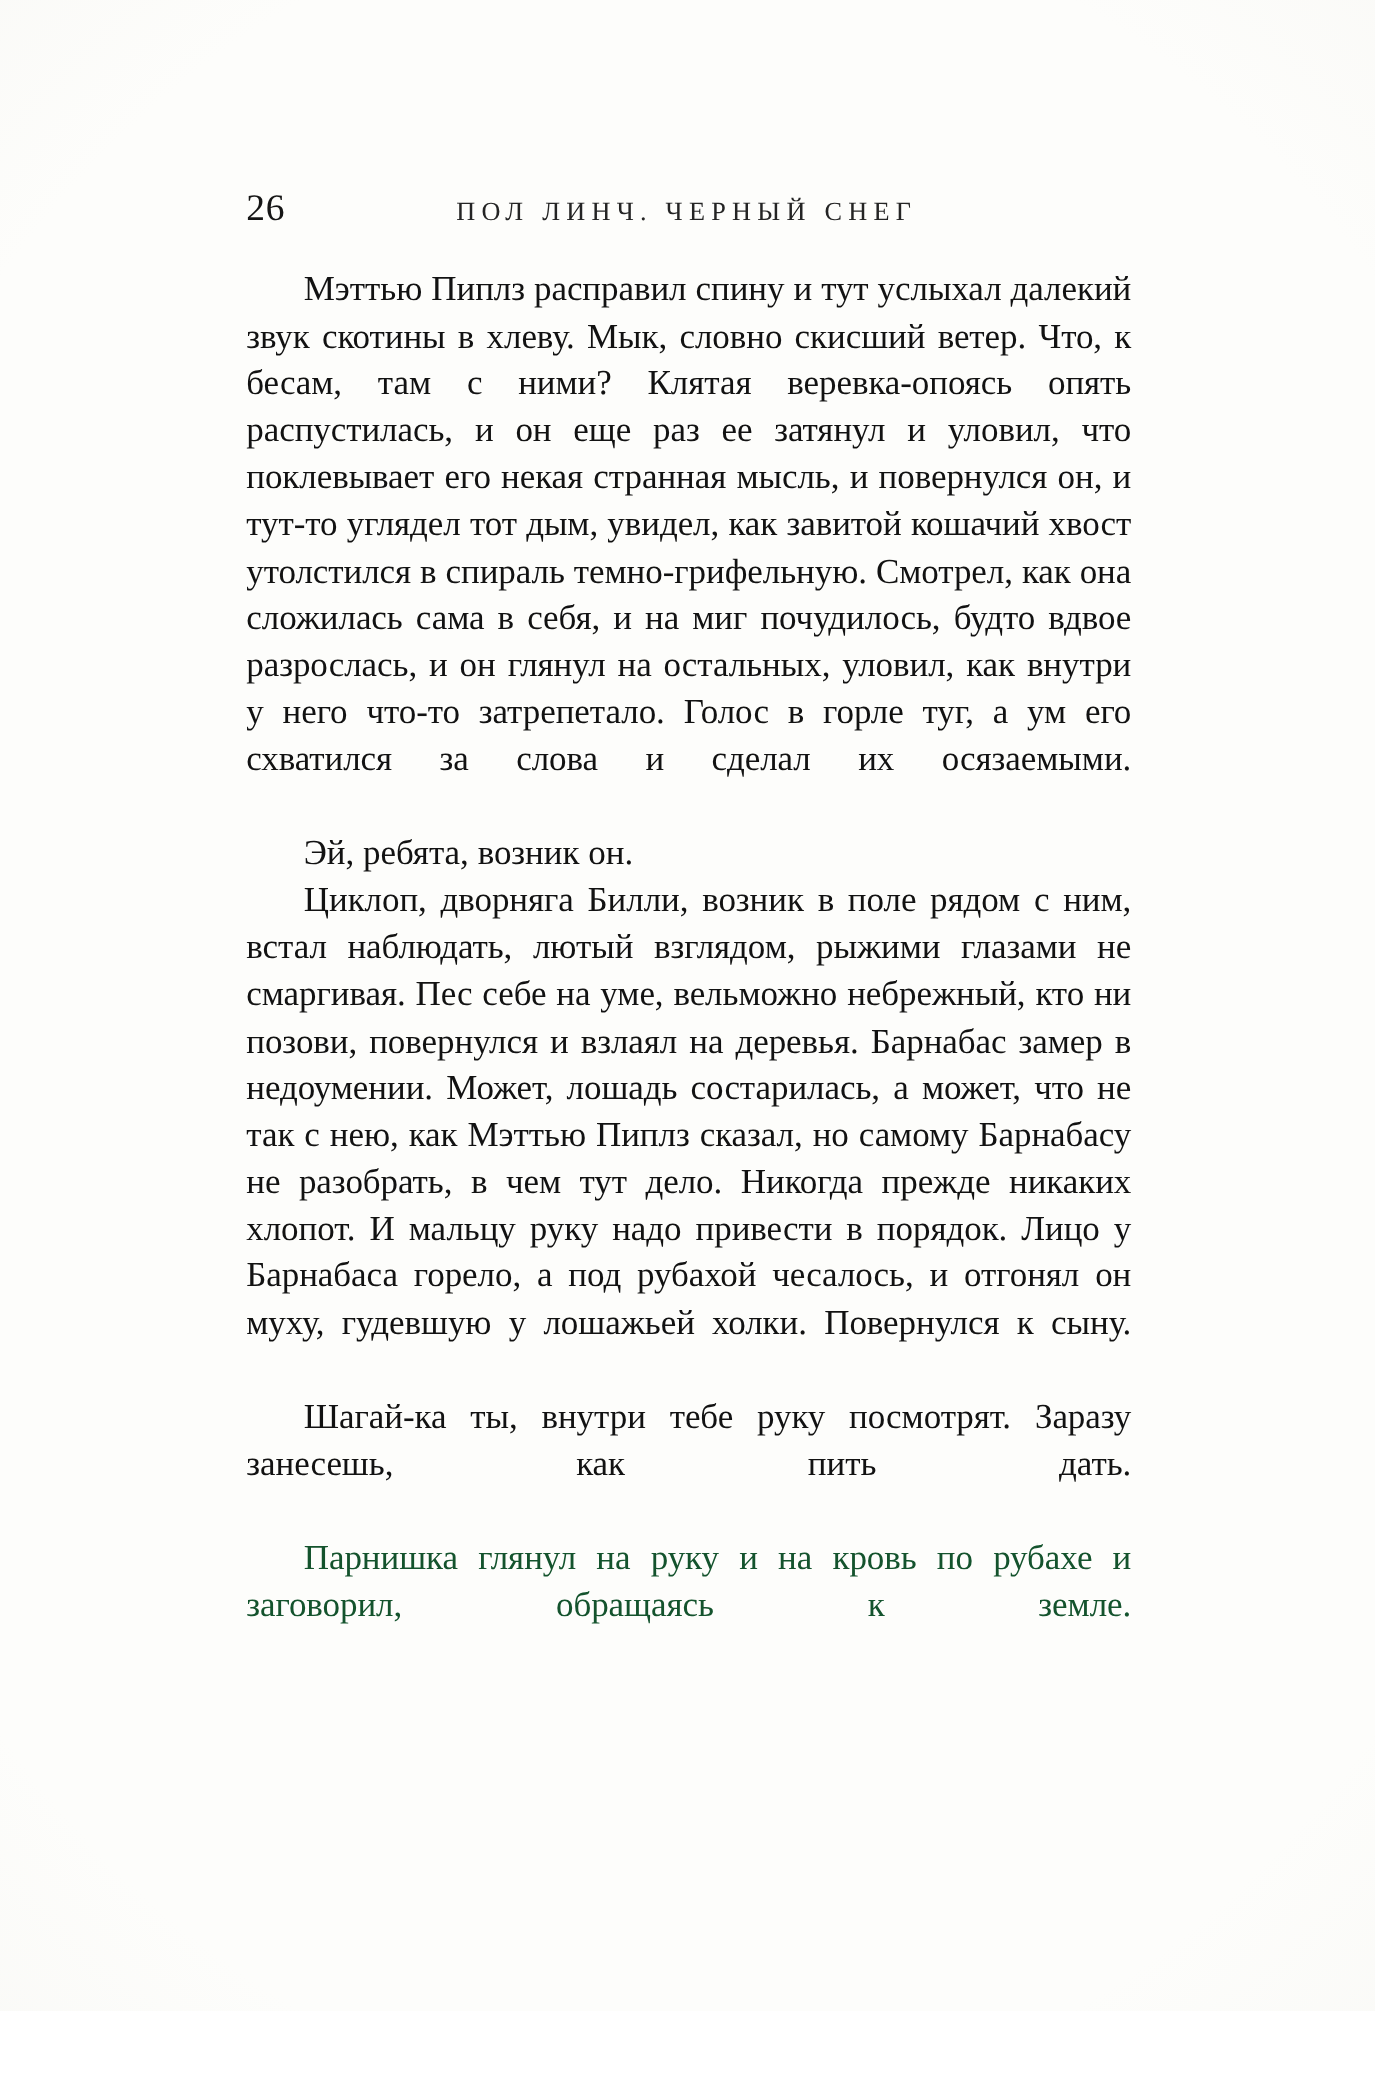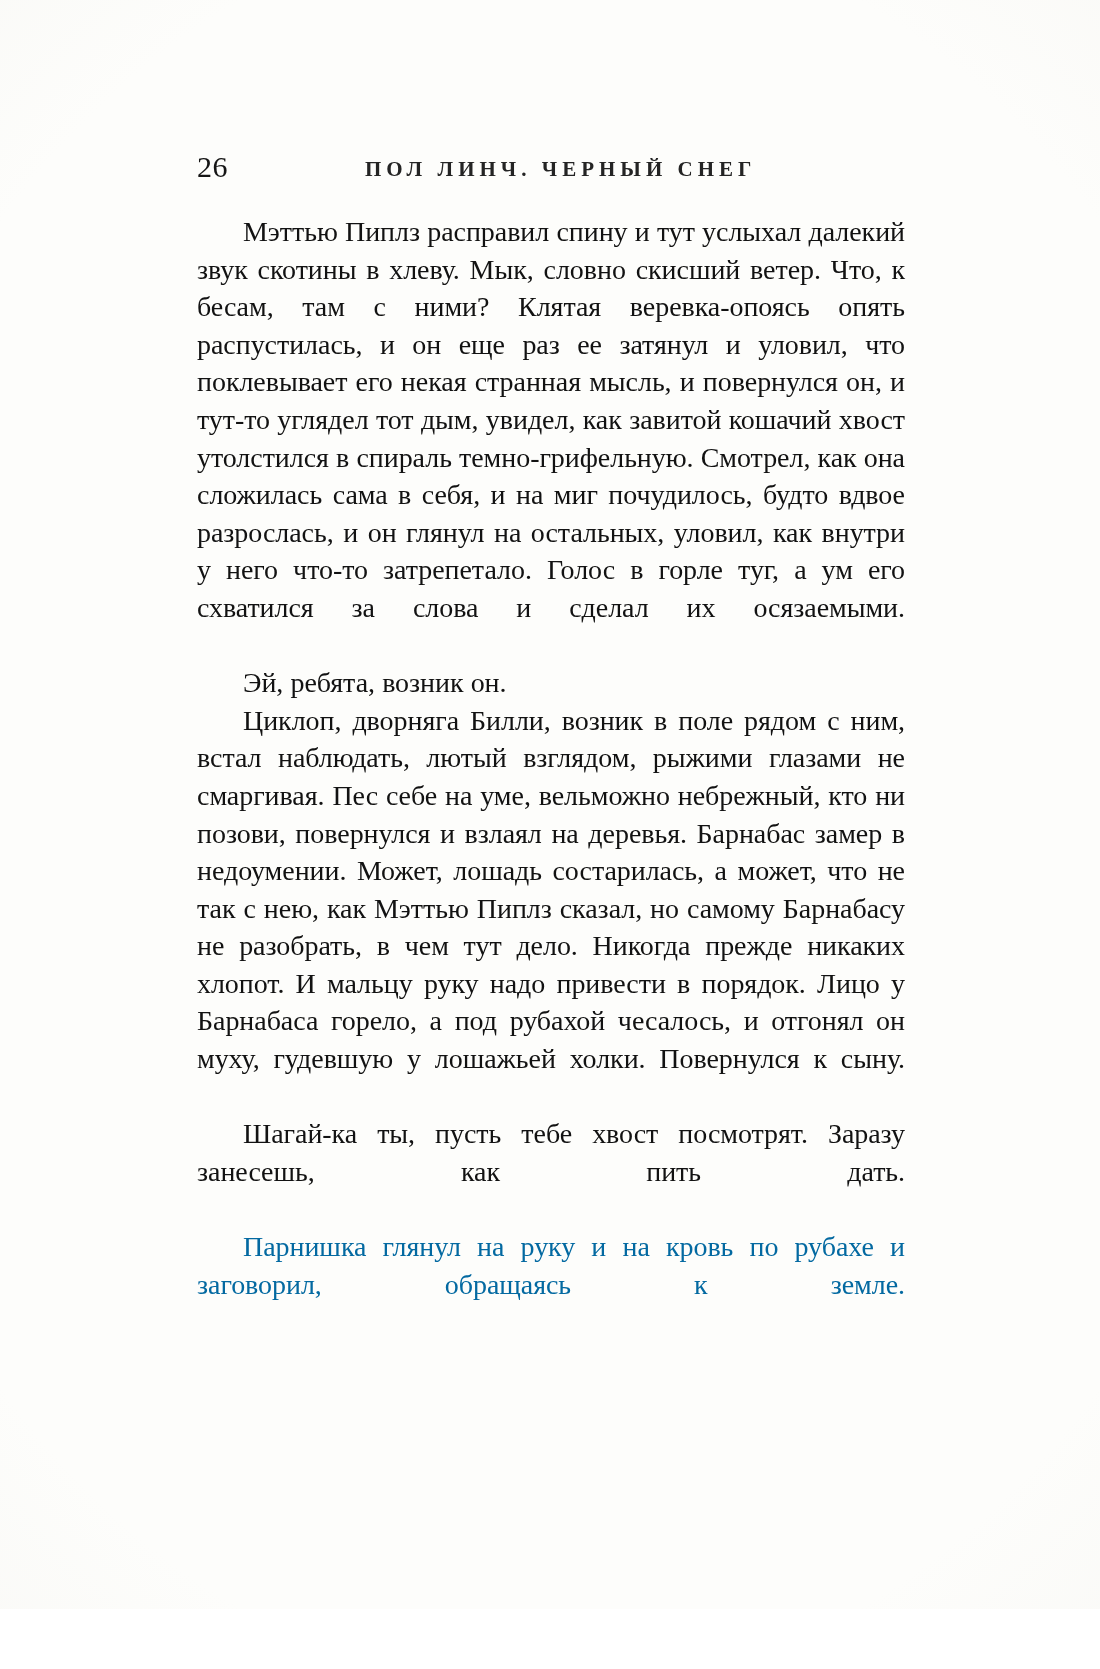--- a/index.html
+++ b/index.html
@@ -51,21 +51,21 @@
   }
   .head-title {
     position: absolute;
     left: 168px;
     top: 4px;
     font-size: 21px;
     line-height: 30px;
     letter-spacing: 5.0px;
     color: #242424;
     white-space: nowrap;
-    font-weight: 700;
+    font-weight: 400;
   }
 
   
   .textblock {
     position: absolute;
     left: 197px;
     top: 213px;
     width: 708px;
   }
   .para {
@@ -97,17 +97,17 @@
 
   <div class="running-head">
     <span class="folio">26</span>
     <span class="head-title">ПОЛ ЛИНЧ. ЧЕРНЫЙ СНЕГ</span>
   </div>
 
   <div class="textblock">
     <p class="para" style="color: rgb(18, 18, 18);">Мэттью Пиплз расправил спину и тут услыхал далекий звук скотины в хлеву. Мык, словно скисший ветер. Что, к бесам, там с ними? Клятая веревка-опоясь опять распустилась, и он еще раз ее затянул и уловил, что поклевывает его некая странная мысль, и повернулся он, и тут-то углядел тот дым, увидел, как завитой кошачий хвост утолстился в спираль темно-грифельную. Смотрел, как она сложилась сама в себя, и на миг почудилось, будто вдвое разрослась, и он глянул на остальных, уловил, как внутри у него что-то затрепетало. Голос в горле туг, а ум его схватился за слова и сделал их осязаемыми.</p>
     <p class="para no-stretch" style="color: rgb(18, 18, 18);">Эй, ребята, возник он.</p>
     <p class="para" style="color: rgb(18, 18, 18);">Циклоп, дворняга Билли, возник в поле рядом с ним, встал наблюдать, лютый взглядом, рыжими глазами не смаргивая. Пес себе на уме, вельможно небрежный, кто ни позови, повернулся и взлаял на деревья. Барнабас замер в недоумении. Может, лошадь состарилась, а может, что не так с нею, как Мэттью Пиплз сказал, но самому Барнабасу не разобрать, в чем тут дело. Никогда прежде никаких хлопот. И мальцу руку надо привести в порядок. Лицо у Барнабаса горело, а под рубахой чесалось, и отгонял он муху, гудевшую у лошажьей холки. Повернулся к сыну.</p>
-    <p class="para" style="color: rgb(18, 18, 18);">Шагай-ка ты, пусть тебе хвост посмотрят. Заразу занесешь, как пить дать.</p>
-    <p class="para" style="color: #0369a1;">Парнишка глянул на руку и на кровь по рубахе и заговорил, обращаясь к земле.</p>
+    <p class="para" style="color: rgb(18, 18, 18);">Шагай-ка ты, внутри тебе руку посмотрят. Заразу занесешь, как пить дать.</p>
+    <p class="para" style="color: #14532d;">Парнишка глянул на руку и на кровь по рубахе и заговорил, обращаясь к земле.</p>
   </div>
 
 </div>
 
 </body></html>

